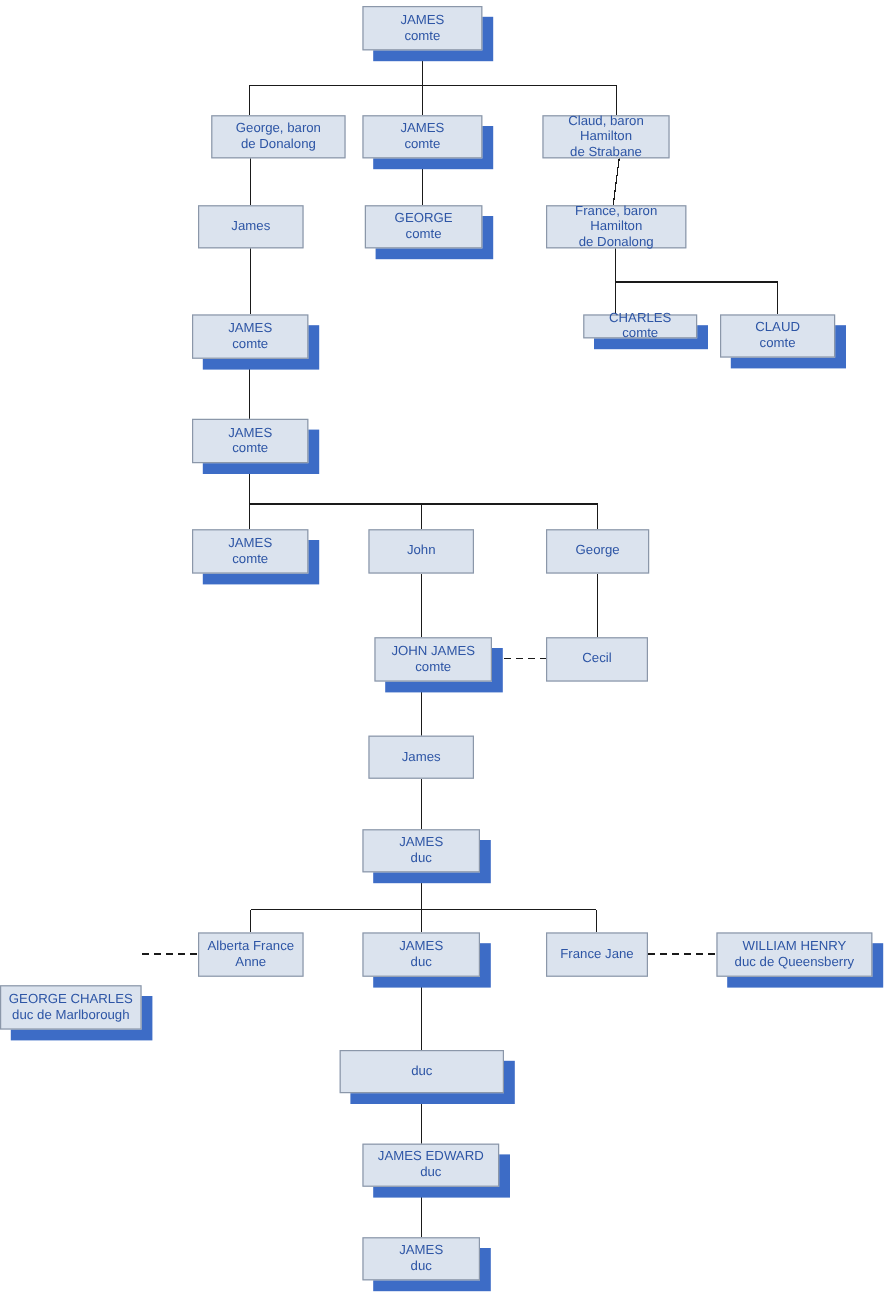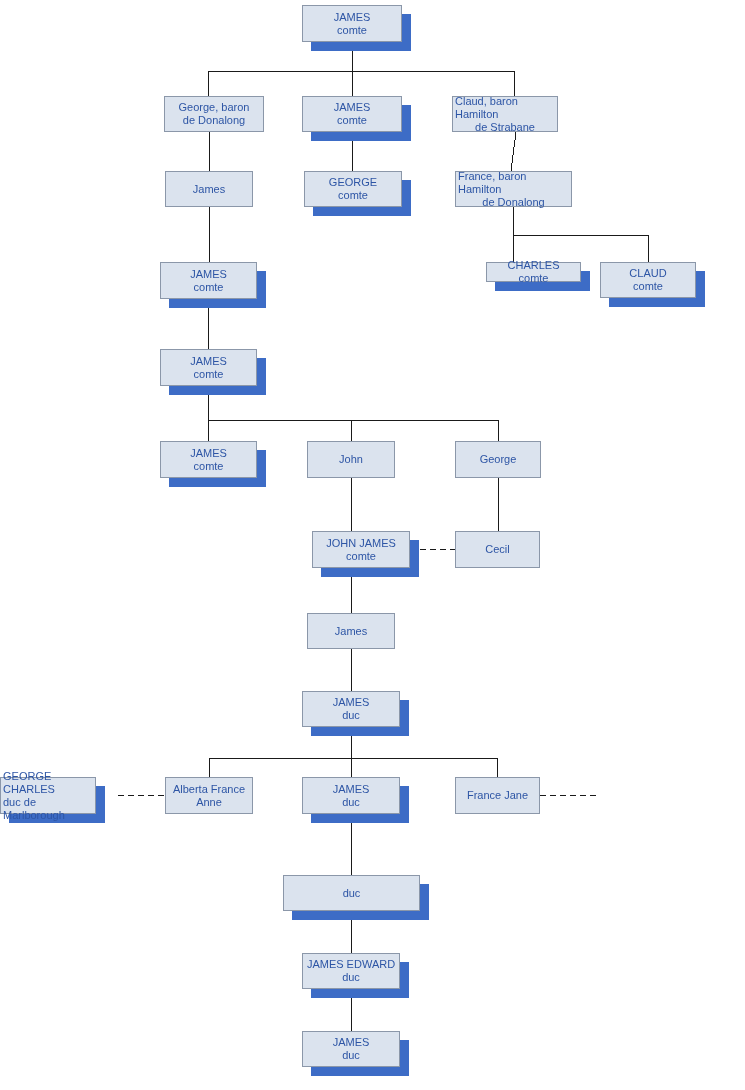--- a/index.html
+++ b/index.html
@@ -30,21 +30,21 @@
     box-sizing: border-box;
     background: #dbe3ee;
     border: 1px solid #8b97a9;
     color: #2d55a5;
     font-size: 11px;
     line-height: 13px;
     display: flex;
     flex-direction: column;
     align-items: center;
     justify-content: center;
-    text-align: left;
+    text-align: center;
     padding: 1px 2px;
     cursor: default;
   }
   .node.shadow {
     box-shadow: 9px 9px 0 0 #3d6cc6;
   }
 </style>
 </head>
 <body>
 
@@ -97,21 +97,21 @@
     <line x1="351" y1="814" x2="351" y2="875"></line>
     <line x1="351" y1="911" x2="351" y2="953"></line>
     <line x1="351" y1="989" x2="351" y2="1031"></line>
   </svg>
 
   <div class="node shadow" style="left:302px;top:5px;width:100px;height:37px">
     <span>JAMES</span>
     <span>comte</span>
   </div>
 
-  <div class="node" style="left:164px;top:96px;width:100px;height:36px">
+  <div class="node" style="left:176px;top:96px;width:112px;height:36px">
     <span>George, baron</span>
     <span>de Donalong</span>
   </div>
 
   <div class="node shadow" style="left:302px;top:96px;width:100px;height:36px">
     <span>JAMES</span>
     <span>comte</span>
   </div>
 
   <div class="node" style="left:452px;top:96px;width:106px;height:36px">
@@ -177,45 +177,49 @@
 
   <div class="node" style="left:307px;top:613px;width:88px;height:36px">
     <span>James</span>
   </div>
 
   <div class="node shadow" style="left:302px;top:691px;width:98px;height:36px">
     <span>JAMES</span>
     <span>duc</span>
   </div>
 
-  <div class="node shadow" style="left:0px;top:777px;width:96px;height:37px">
+  <div class="node shadow" style="left:0px;top:821px;width:118px;height:37px">
     <span>GEORGE CHARLES</span>
     <span>duc de Marlborough</span>
   </div>
 
   <div class="node" style="left:165px;top:777px;width:88px;height:37px">
     <span>Alberta France</span>
     <span>Anne</span>
   </div>
 
   <div class="node shadow" style="left:302px;top:777px;width:98px;height:37px">
     <span>JAMES</span>
     <span>duc</span>
   </div>
 
   <div class="node" style="left:455px;top:777px;width:85px;height:37px">
     <span>France Jane</span>
   </div>
 
+  <div class="node shadow" style="left:597px;top:777px;width:130px;height:37px">
+    <span>WILLIAM HENRY</span>
+    <span>duc de Queensberry</span>
+  </div>
 
   <div class="node shadow" style="left:283px;top:875px;width:137px;height:36px">
     <span>duc</span>
   </div>
 
-  <div class="node shadow" style="left:302px;top:953px;width:98px;height:36px">
+  <div class="node shadow" style="left:302px;top:953px;width:114px;height:36px">
     <span>JAMES EDWARD</span>
     <span>duc</span>
   </div>
 
   <div class="node shadow" style="left:302px;top:1031px;width:98px;height:36px">
     <span>JAMES</span>
     <span>duc</span>
   </div>
 
 </div>

